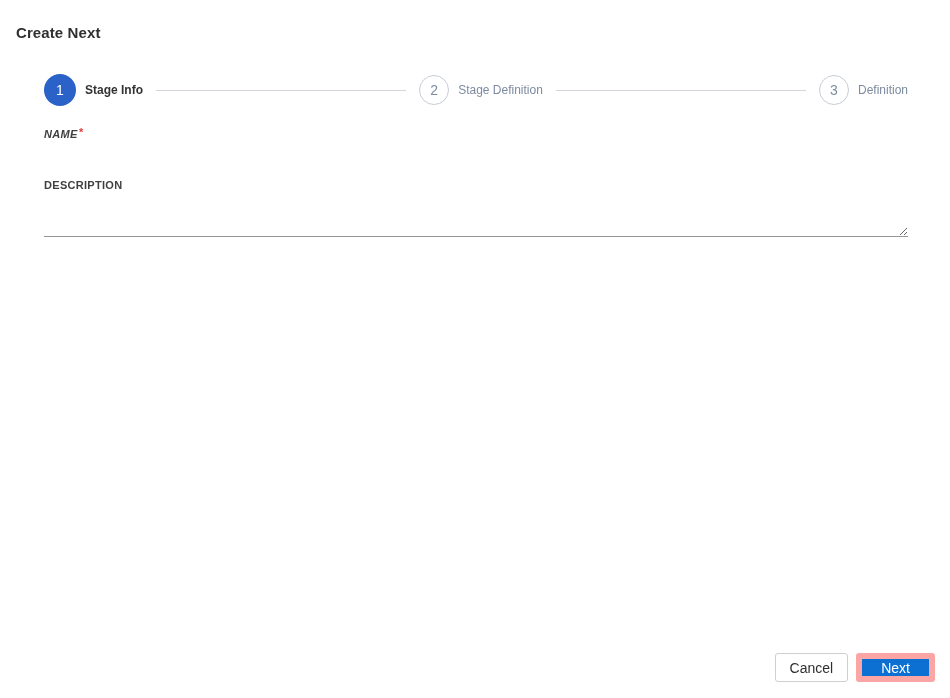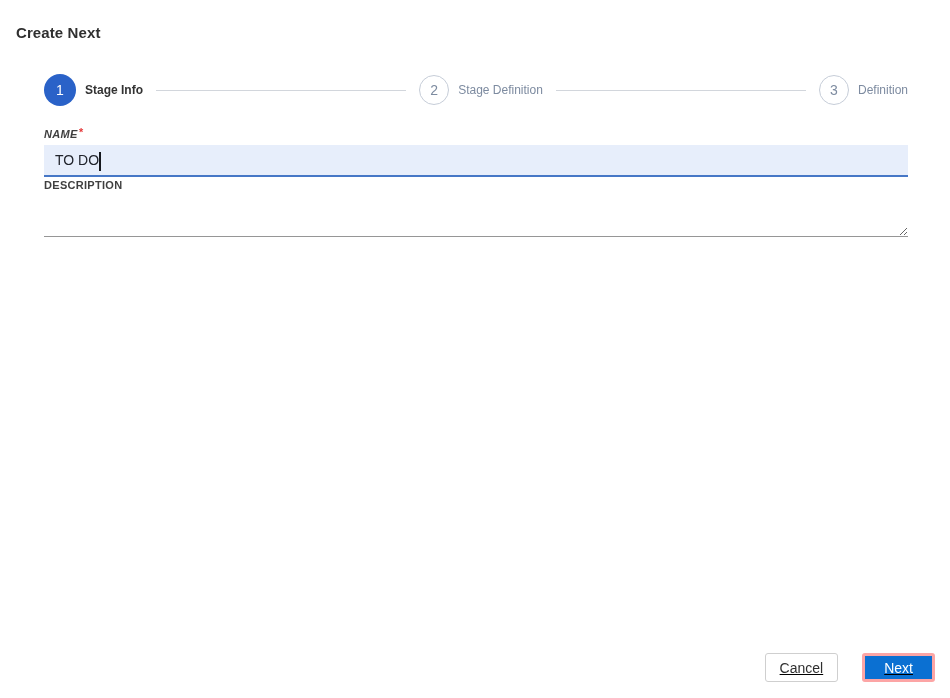--- a/index.html
+++ b/index.html
@@ -80,34 +80,34 @@
     outline: none; background: transparent;
     font-family: "Liberation Sans", sans-serif;
     font-size: 14px; color: #21242c;
     padding: 4px 11px;
     resize: both;
   }
 
   
   .footer {
     position: absolute; right: 15px; bottom: 16px;
-    display: flex; align-items: flex-end; gap: 24px; text-decoration: underline;
+    display: flex; align-items: flex-end; gap: 8px;
   }
   .btn {
     height: 29px; border-radius: 3px; font-size: 14px;
     font-family: "Liberation Sans", sans-serif;
     display: inline-flex; align-items: center; justify-content: center;
     cursor: pointer;
   }
   .btn-cancel {
     background: #ffffff; border: 1px solid #cfcfcf; color: #2f2f2f;
     padding: 0 14px;
   }
   .btn-next {
-    background: #0b70d2; border: 3px solid #fca5a5; color: #ffffff;
+    background: #0b70d2; border: 6px solid #fca5a5; color: #ffffff;
     padding: 0 19px;
   }
 </style>
 </head>
 <body>
 
 <div class="page">
 
   <div class="page-title">Create Next</div>
 
@@ -123,24 +123,20 @@
     </div>
     <div class="step-connector"></div>
     <div class="step">
       <div class="step-circle">3</div>
       <div class="step-label">Definition</div>
     </div>
   </div>
 
   <div class="field-label label-name"><span>NAME</span><span class="required">*</span></div>
 
-  <div class="name-input-wrap">
-    <input class="name-input" type="text" value="TO DO" style="">
-    <div class="text-cursor"></div>
-  </div>
 
   <div class="field-label label-description">DESCRIPTION</div>
 
   <textarea class="description-textarea" style=""></textarea>
 
   <div class="footer">
     <button class="btn btn-cancel">Cancel</button>
     <button class="btn btn-next">Next</button>
   </div>
 

